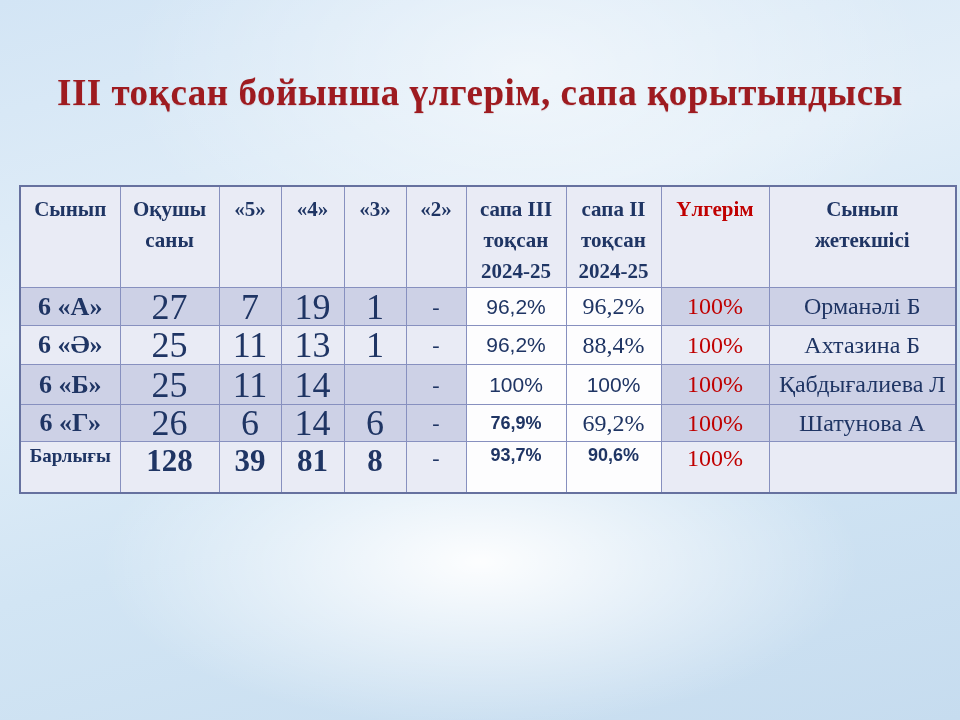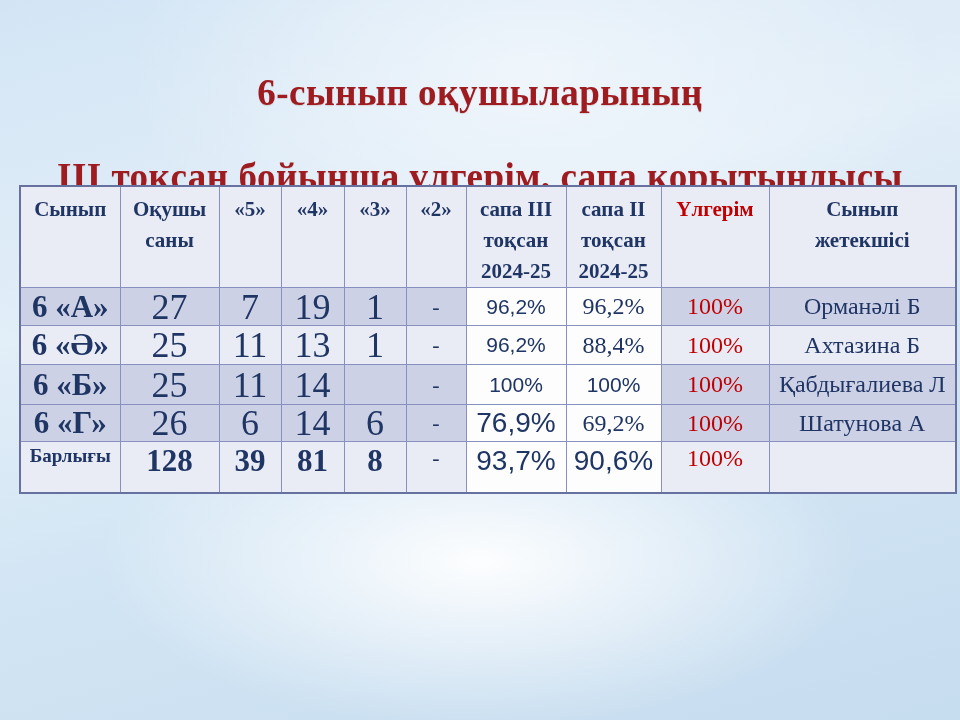--- a/index.html
+++ b/index.html
@@ -41,38 +41,37 @@
     vertical-align:top; padding-top:7px;
     font-size:21px; line-height:31px; font-weight:bold;
     white-space:pre-line; color:var(--navy);
   }
   th.h-red{color:var(--accent-red);}
   tbody tr.odd{background:var(--row-dark);}
   tbody tr.even{background:var(--row-light);}
   tbody td{vertical-align:middle;}
   tr.r1{height:38px;} tr.r2{height:39px;} tr.r3{height:40px;padding-left:32px;}
   tr.r4{height:39px;} tr.r5{height:35px;} tr.r6{height:51px;}
-  td.c-class{font-weight:bold; font-size:31px;}
+  td.c-class{font-weight:bold; font-size:26px;}
   td.c-num{font-size:36px; line-height:1;}
   td.c-dash{font-size:22px;}
   td.c-white{background:var(--cell-white);}
   td.f-sans{font-family:"Liberation Sans", sans-serif; font-size:21px;}
-  td.f-sans-b{font-family:"Liberation Sans", sans-serif; font-size:28px; font-weight:normal;}
+  td.f-sans-b{font-family:"Liberation Sans", sans-serif; font-size:18px; font-weight:bold;}
   td.f-serif{font-size:24px;}
   td.c-red{color:var(--accent-red); font-size:24px;}
   td.c-teacher{font-size:24px;}
   tr.r6 td{vertical-align:top; padding-top:3px;}
   tr.r6 td.c-num{font-weight:bold; font-size:31px;}
   td.c-total-label{font-weight:bold; font-size:19px; vertical-align:top;}
 </style>
 </head>
 <body>
 
 <div class="title">
-  <div>6-сынып оқушыларының</div>
   <div>ІІІ тоқсан бойынша үлгерім,  сапа қорытындысы</div>
 </div>
 
 <table class="results">
   <colgroup>
     <col style="width:100px">
       <col style="width:99px">
       <col style="width:62px">
     <col style="width:63px">
       <col style="width:62px">

